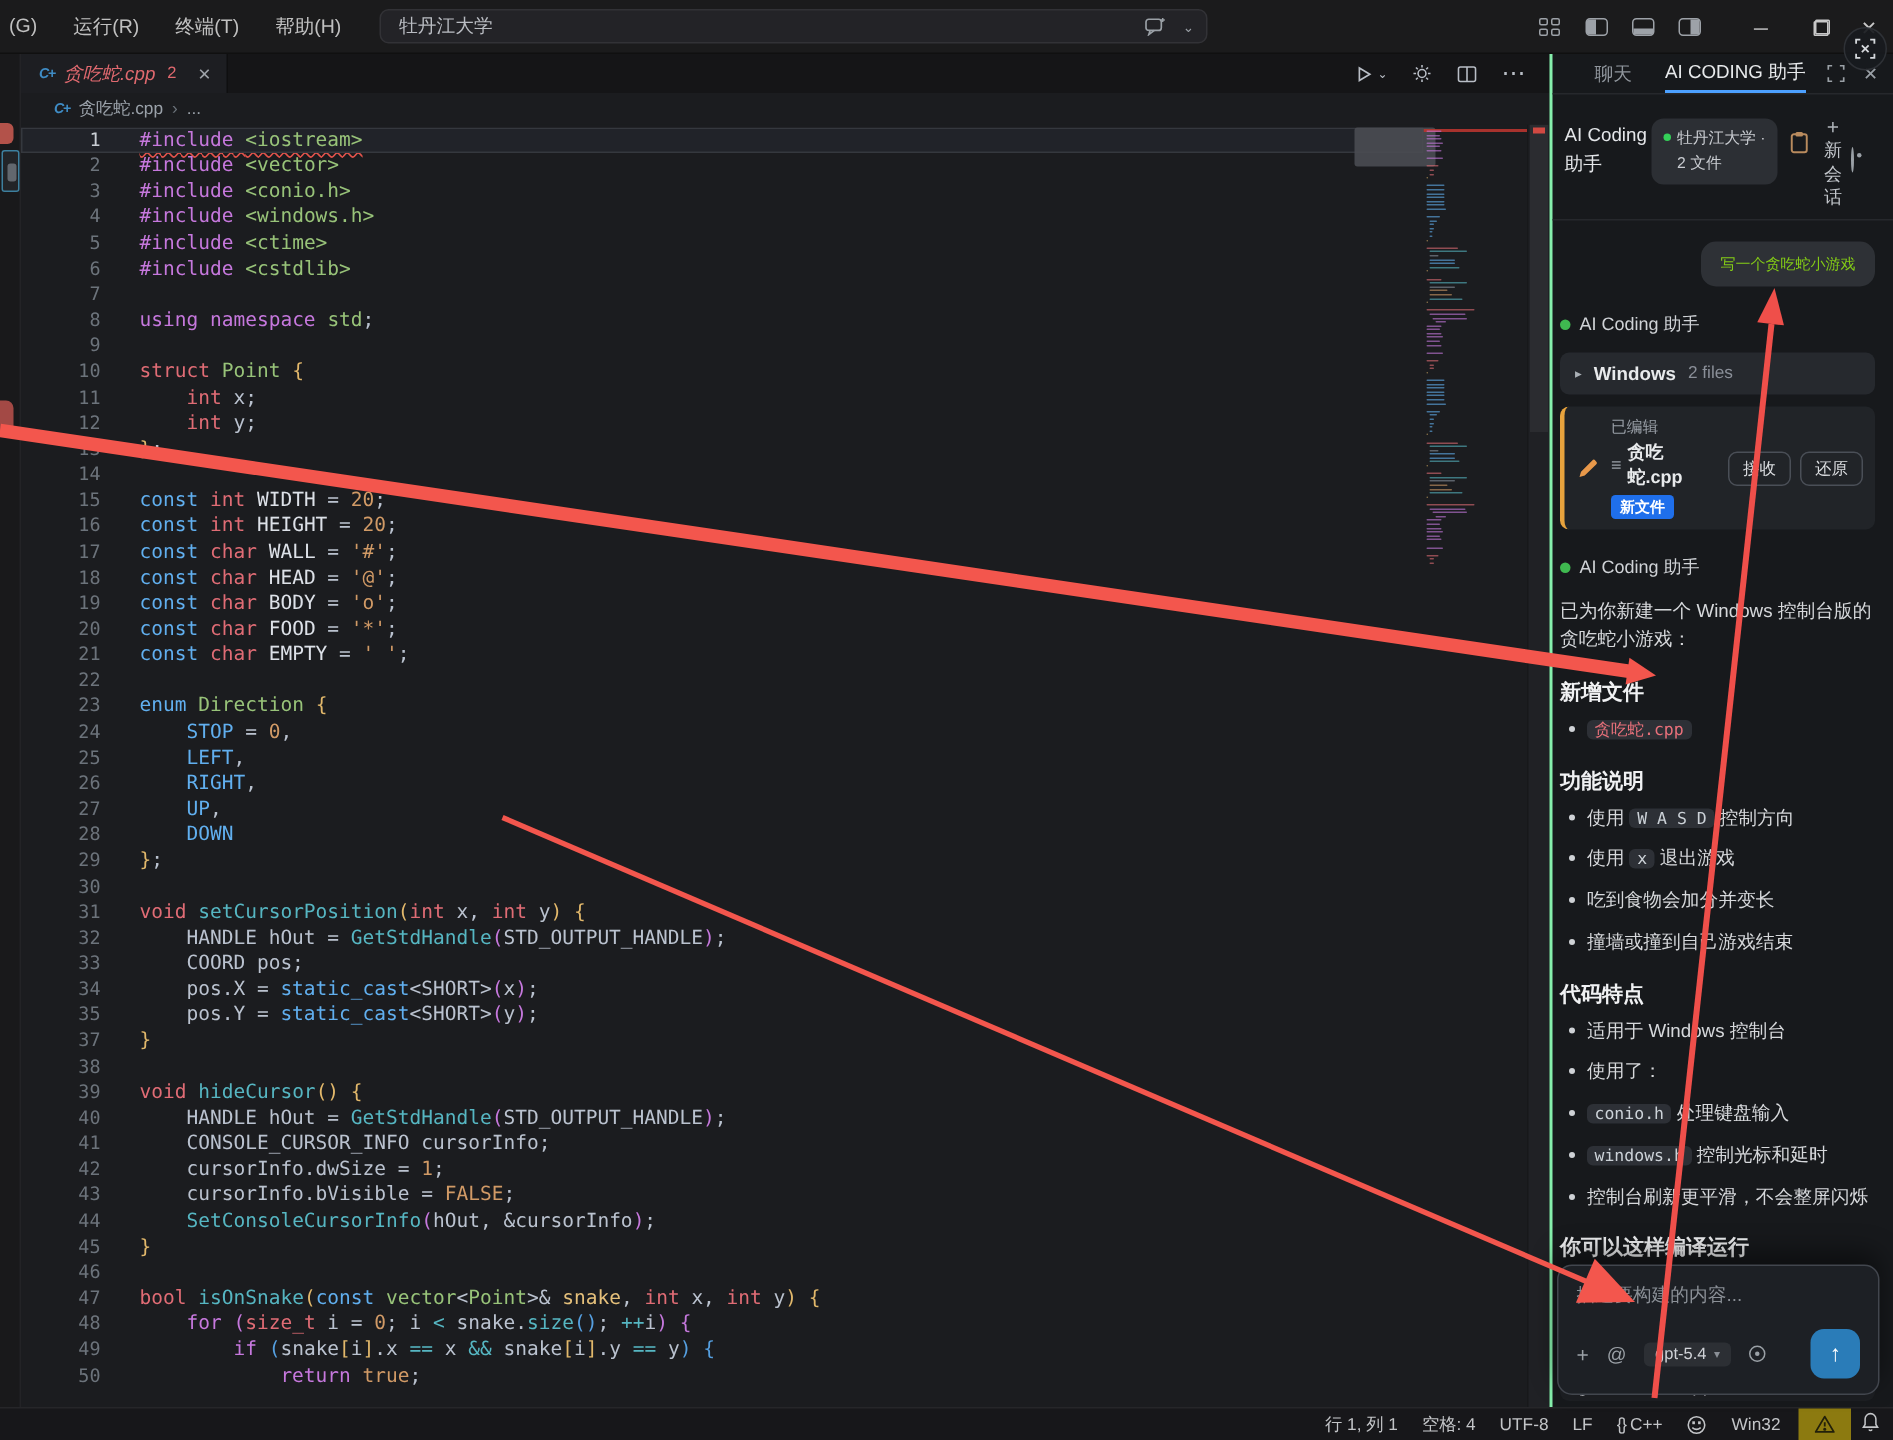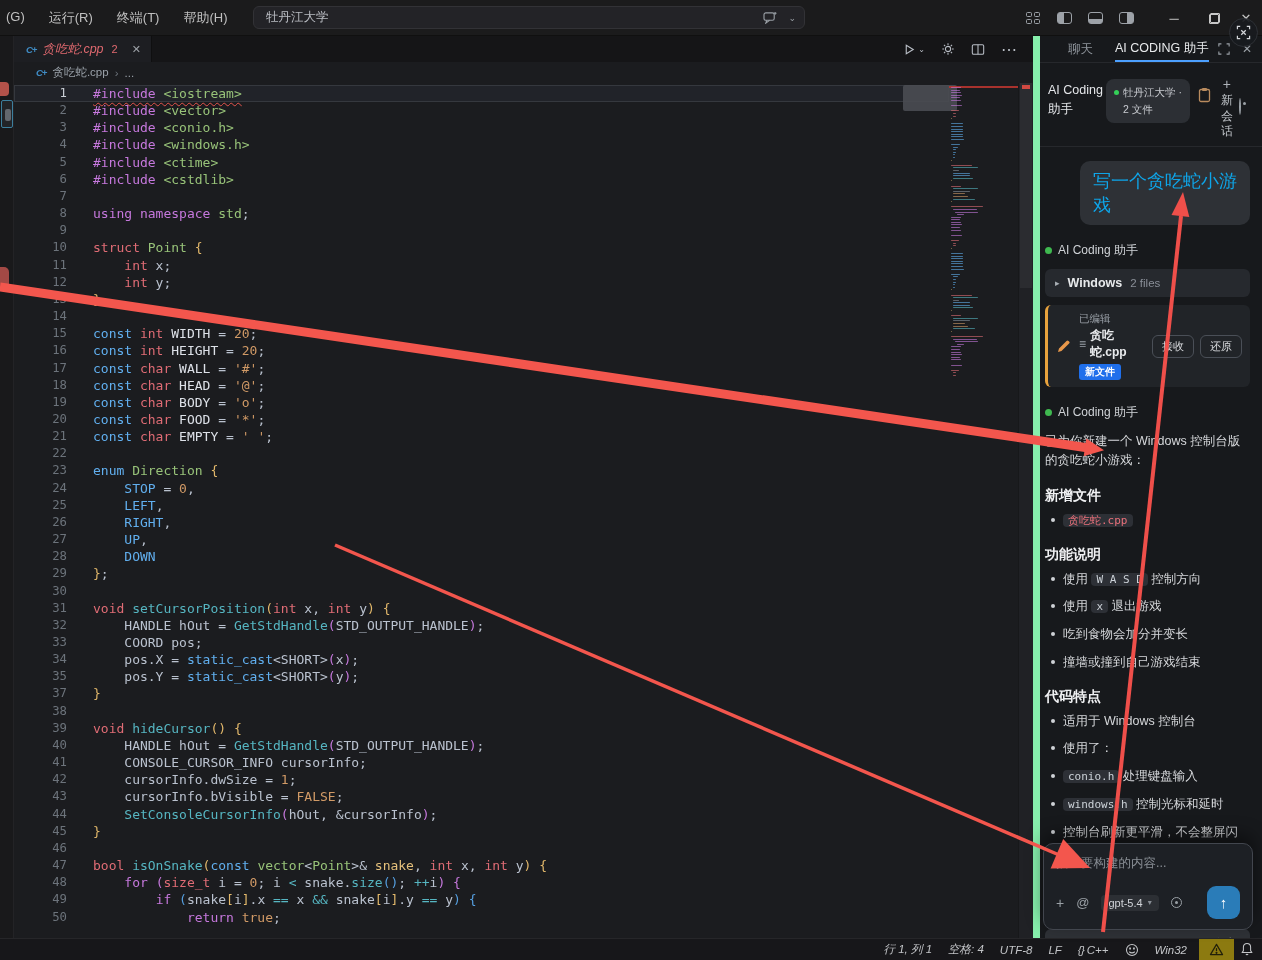--- a/index.html
+++ b/index.html
@@ -64,41 +64,41 @@
   .tk-arg{color:#e5c07b}
   .floating-gray{position:absolute; left:889px; top:2px; width:54px; height:26px; background:#4a4d52; border-radius:2px; opacity:.9;}
   .minimap { position:absolute; top:0; right:15px; width:69px; bottom:0; padding-top:4px; overflow:hidden; }
   .mmbar { height:1px; margin-bottom:1.6px; border-radius:1px; opacity:.6; }
   .mm-errline { position:absolute; top:3px; left:0; right:0; height:2px; background:#b8352f; opacity:.9;}
   .vscrollbar { position:absolute; top:0; right:0; bottom:0; width:15px; background:#202125; border-left:1px solid #17181a;}
   .sb-marker { position:absolute; top:2px; left:3px; right:3px; height:4px; background:#d14942; }
   .sb-slider { position:absolute; top:0; left:1px; right:1px; height:205px; background:rgba(255,255,255,.05); }
 
   
-  .panel { width:229px; background:#17191c; border-left:7px solid #86efac; position:relative; font-size:13px; color:#d6d8db; }
+  .panel { width:229px; background:#17191c; border-left:2px solid #86efac; position:relative; font-size:13px; color:#d6d8db; }
   .p-tabs { height:27px; display:flex; align-items:center; border-bottom:1px solid #26282c; }
   .p-tab-chat { margin-left:28px; color:#8f959c; font-size:12.5px; }
   .p-tab-active { margin-left:22px; height:100%; display:flex; align-items:center; color:#e8eaec; font-size:12.5px;
     border-bottom:2px solid #4ca0ff; }
   .p-tab-icons { margin-left:auto; display:flex; gap:12px; padding-right:10px; color:#9aa0a6; align-items:center;}
   .p-toolbar { display:flex; padding:10px 6px 6px 8px; align-items:flex-start; border-bottom:1px solid #26282c; min-height:83px;}
   .p-title { font-size:12.5px; color:#e4e6e9; line-height:1.5; width:58px; padding-top:8px;}
   .ctx-pill { background:#2c2f34; border-radius:8px; padding:5px 8px 5px 8px; font-size:10.5px; color:#c9ccd1;
     line-height:1.6; position:relative; margin-top:6px; }
   .ctx-dot { display:inline-block; width:5px; height:5px; border-radius:50%; background:#34d058; margin-right:4px; vertical-align:1px;}
   .clip-ic { margin:14px 4px 0 8px; }
   .new-session { margin-left:6px; text-align:center; color:#c3c7cc; font-size:12px; line-height:1.3; padding-top:2px;}
   .new-session .plus { font-size:14px; color:#aeb3b9; }
   .ring-ic { width:11px; height:11px; border:1.4px solid #9aa0a6; border-radius:50%; position:relative; }
   .ring-ic::after{ content:""; position:absolute; left:3px; top:3px; width:3px; height:3px; background:#9aa0a6; border-radius:50%; }
   .gear-slot { margin:26px 4px 0 6px; }
 
   .chat-scroll { position:absolute; top:111px; left:0; right:0; bottom:0; padding:14px 12px 0 5px; overflow:hidden; }
   .bubble { margin-left:auto; width:fit-content; max-width:170px; background:#2e3136; border-radius:10px;
-    padding:8px 13px; font-size:18px; color:#0ea5e9; }
+    padding:8px 13px; font-size:10px; color:#84cc16; }
   .agent-row { display:flex; align-items:center; gap:6px; margin-top:17px; font-size:12px; color:#cfd2d6; }
   .agent-dot { width:7px; height:7px; border-radius:50%; background:#3fb950; }
   .reviewed-card { margin-top:10px; background:#26292e; border-radius:6px; padding:7px 10px; display:flex; align-items:center; gap:8px;}
   .rev-chev { color:#aab0b6; font-size:9px; }
   .rev-title { font-weight:700; font-size:12.5px; color:#e8eaec; }
   .rev-files { font-size:11.5px; color:#8a8f98; }
   .file-card { margin-top:8px; background:#212428; border-radius:6px; border-left:3px solid #e8a33d;
     padding:7px 8px; display:flex; align-items:center; gap:8px; }
   .fc-main { flex:1; min-width:0; }
   .fc-status { font-size:10.5px; color:#9aa0a8; }
@@ -129,21 +129,21 @@
   .ci-row { display:flex; align-items:center; gap:12px; margin-top:16px; color:#9aa0a6; }
   .ci-plus { font-size:14px; } .ci-at { font-size:13px; }
   .model-pill { background:#2c2f34; border-radius:4px; padding:2px 7px; font-size:11px; color:#d0d3d8; display:flex; gap:5px; align-items:center;}
   .model-pill .caret { font-size:8px; color:#8a8f96; }
   .send-btn { margin-left:auto; width:33px; height:33px; border-radius:9px; background:#2a7cb8; color:#fff;
     display:flex; align-items:center; justify-content:center; font-size:15px; font-weight:700; }
 
   
   .statusbar { height:22px; background:#17171a; border-top:1px solid #262629; display:flex; align-items:center;
     justify-content:flex-end; font-size:11.5px; color:#c3c5c8; }
-  .sb-item { padding:0 8px; display:flex; align-items:center; gap:4px; height:22px;font-style:italic; }
+  .sb-item { padding:0 8px; display:flex; align-items:center; gap:4px; height:22px; }
   .sb-warn { background:#8c7a10; height:22px; display:flex; align-items:center; padding:0 10px; margin-left:4px; }
   .sb-bell { padding:0 9px 0 7px; }
 
   
   .arrows { position:absolute; inset:0; z-index:100; pointer-events:none; }
   .capture-btn { position:absolute; left:1229px; top:18px; width:29px; height:29px; border-radius:50%;
     background:rgba(24,26,30,.92); border:1px solid #2e3136; z-index:90; display:flex; align-items:center; justify-content:center; }
 </style>
 </head>
 <body>

